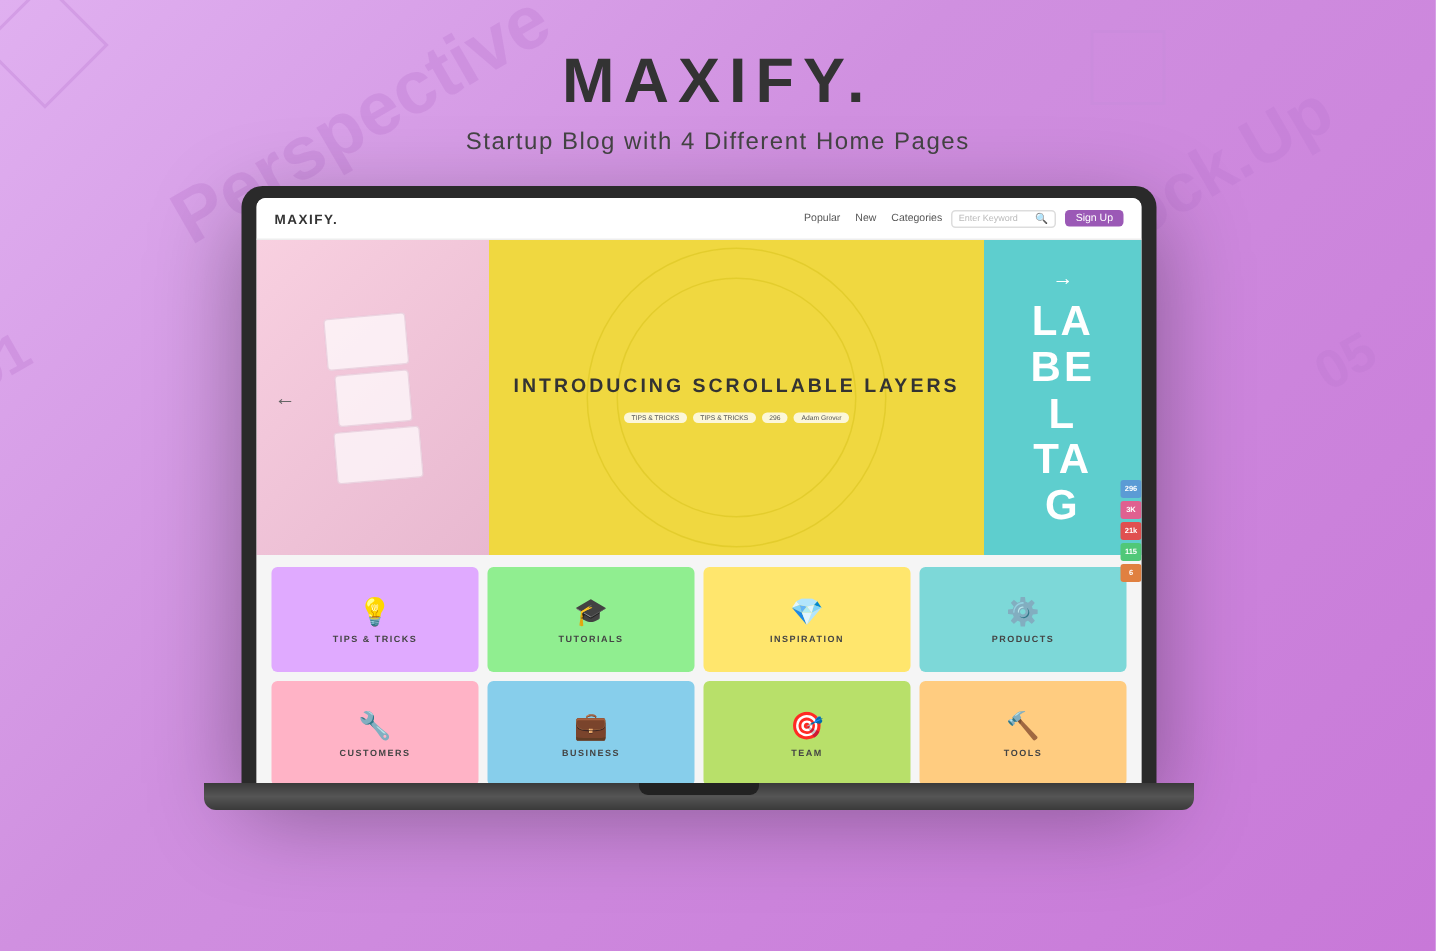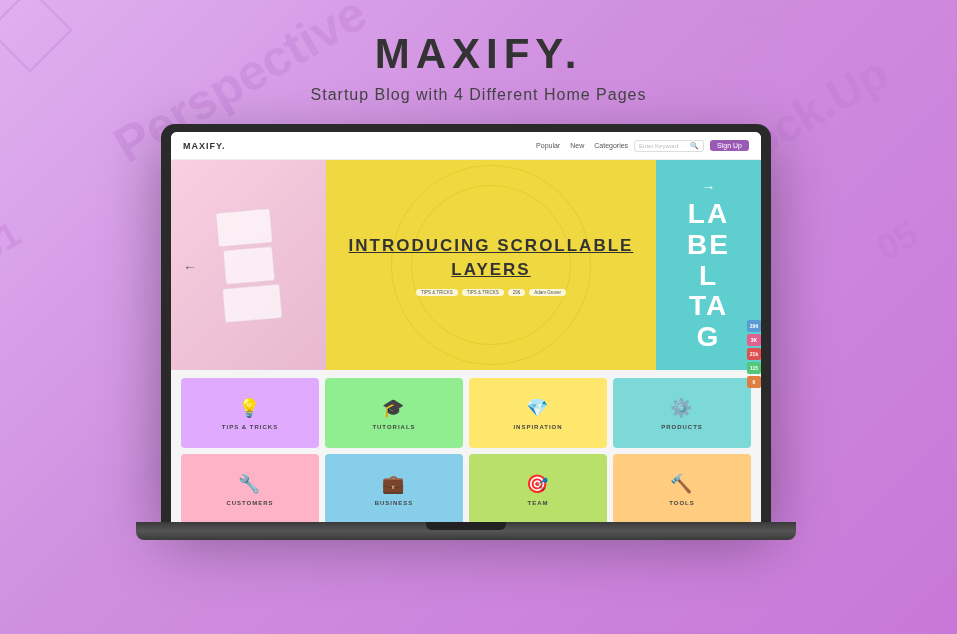--- a/index.html
+++ b/index.html
@@ -210,30 +210,29 @@
       width: 200px;
       height: 200px;
       border-radius: 50%;
       border: 1px solid rgba(200,180,0,0.3);
       top: 50%;
       left: 50%;
       transform: translate(-50%, -50%);
     }
 
     .hero-title-text {
-      font-size: 17px;
+      font-size: 13px;
       font-weight: 700;
       letter-spacing: 2px;
       color: #333;
       text-align: center;
       text-transform: uppercase;
       line-height: 1.4;
       position: relative;
       z-index: 1;
-      text-decoration: underline;
     }
 
     .hero-tags {
       display: flex;
       gap: 4px;
       margin-top: 8px;
       position: relative;
       z-index: 1;
     }
 

